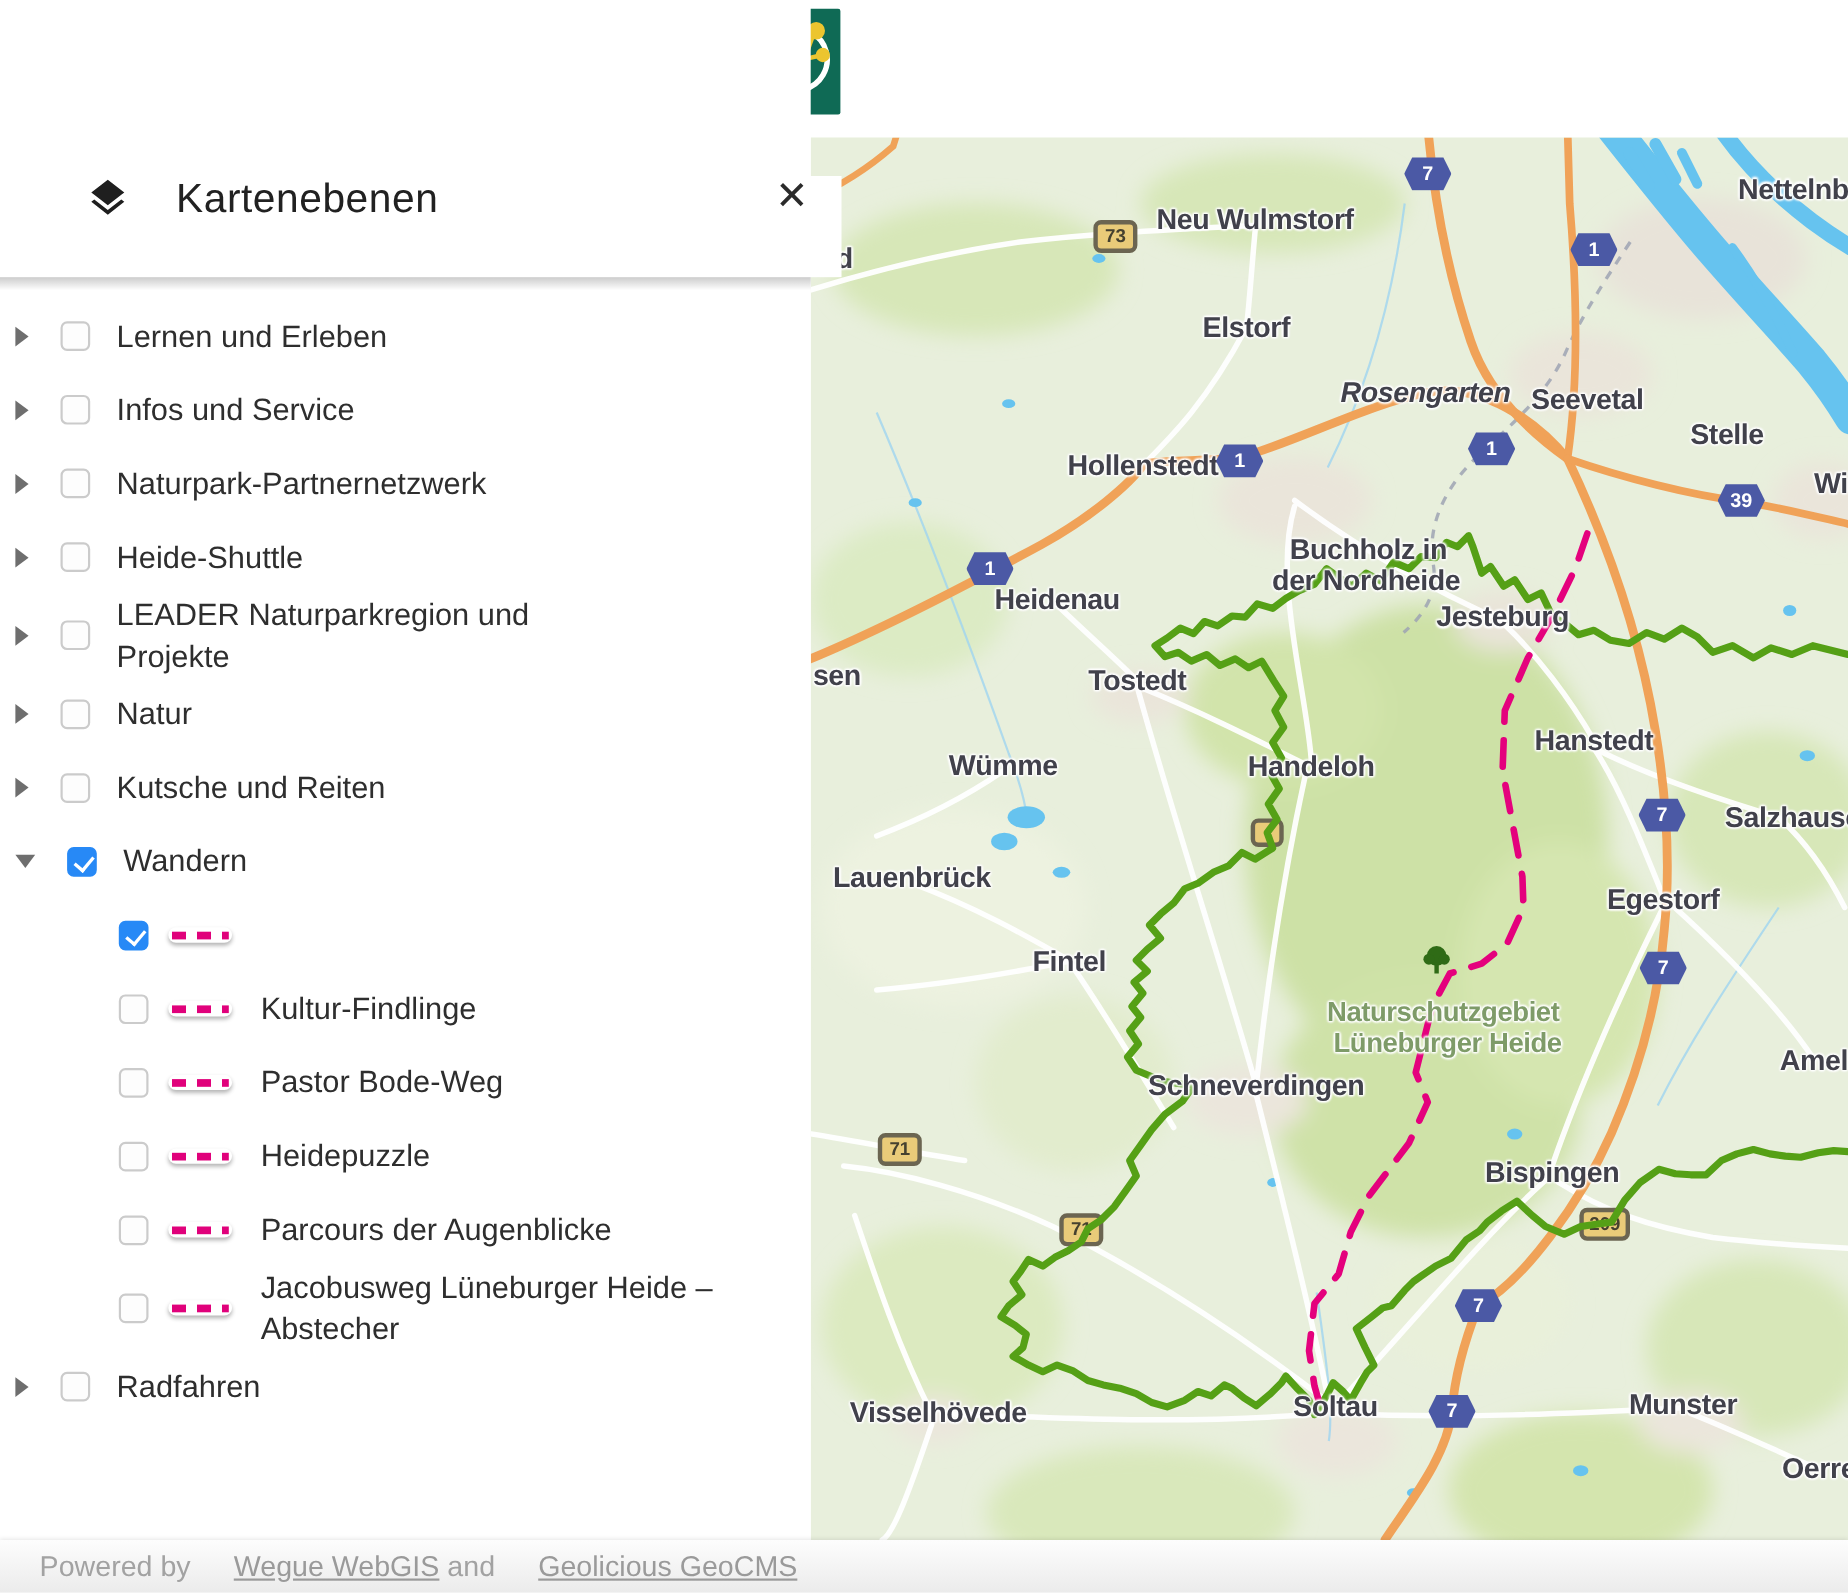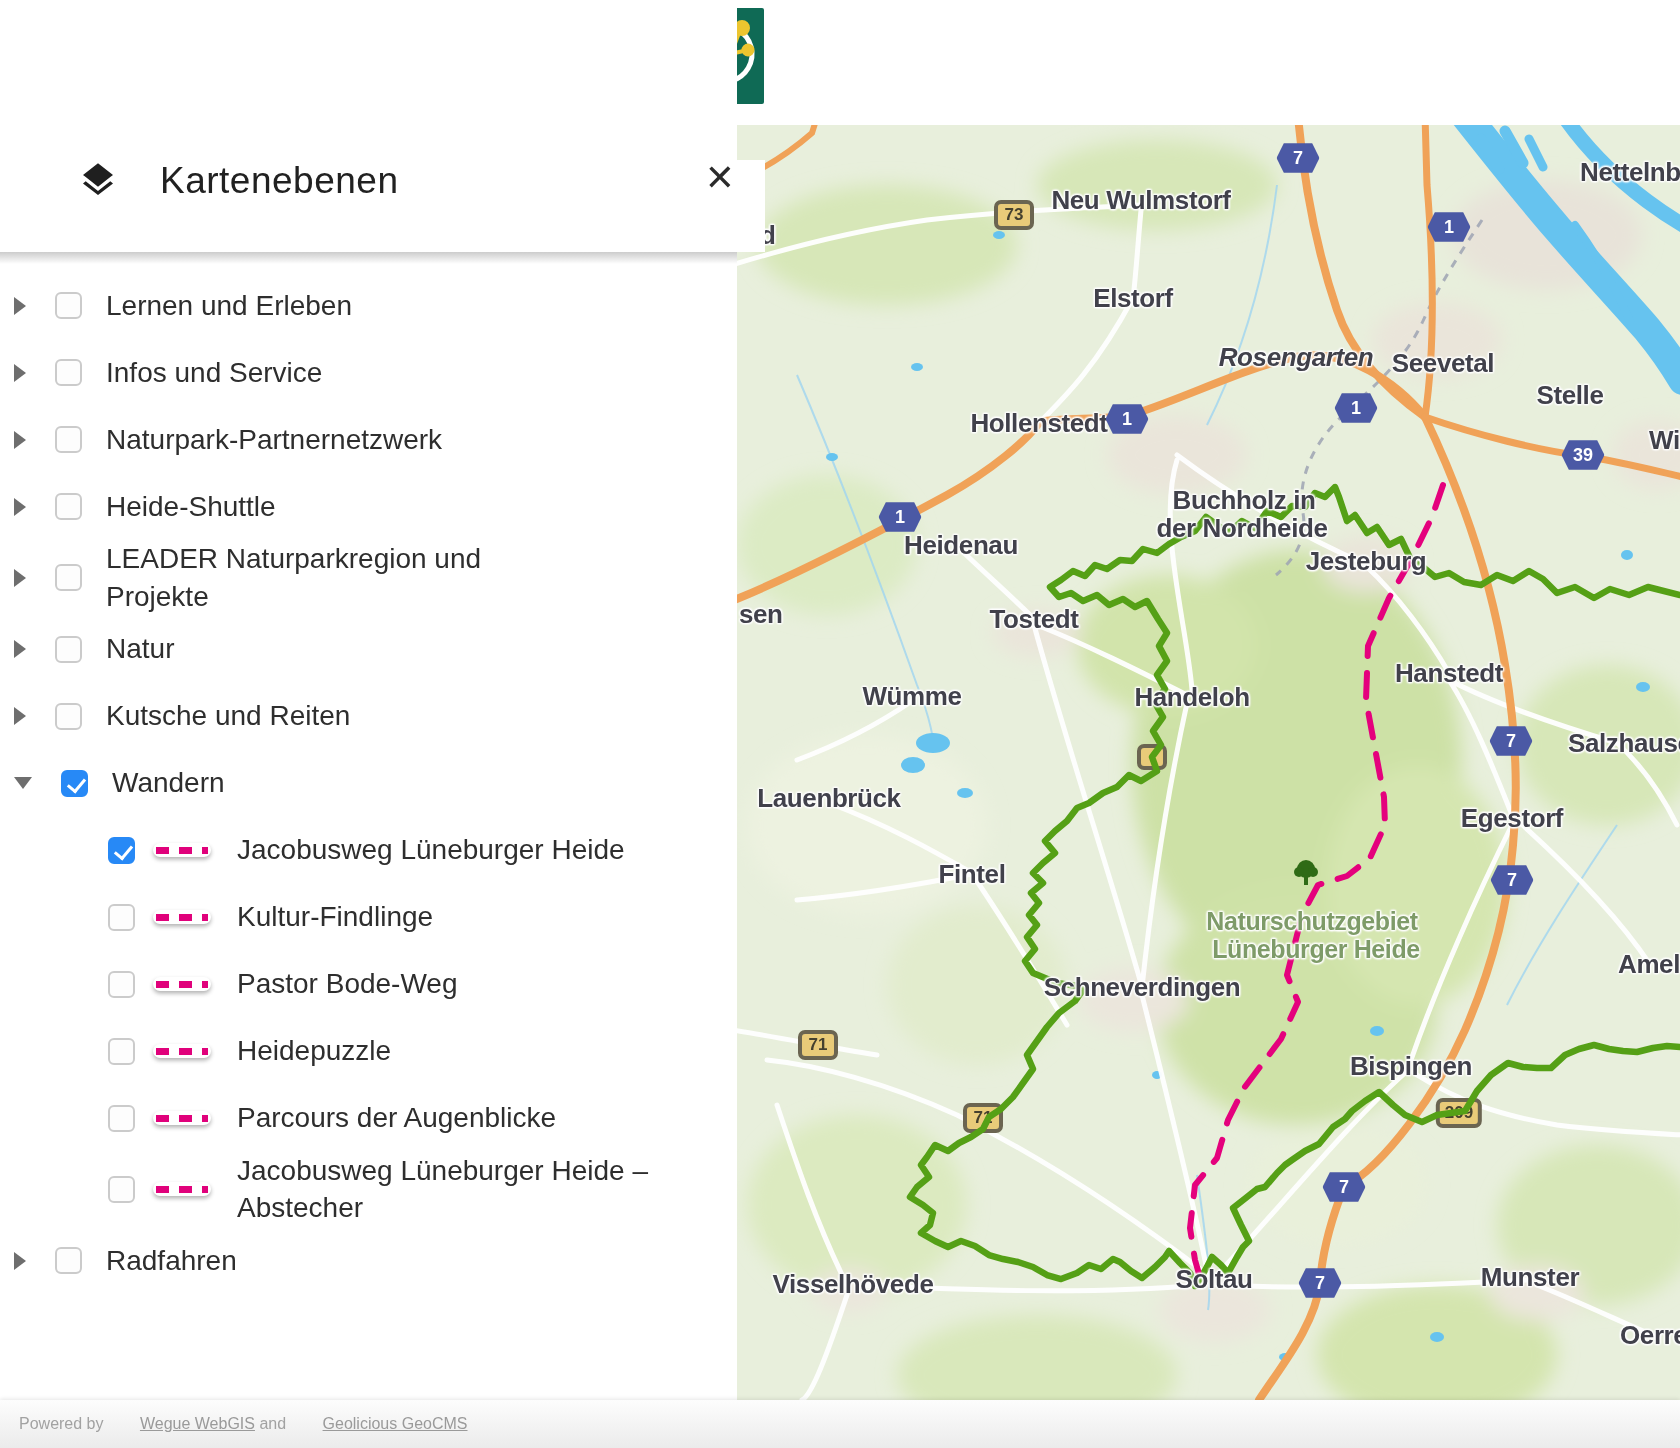--- a/index.html
+++ b/index.html
@@ -63,21 +63,21 @@
   .row.child{padding-left:108px;}
   .row.child .cb{margin-left:0;}
   .swatch{width:58px;height:14px;background:#fff;border-radius:7px;margin-left:18px;flex:none;
        box-shadow:0 2.5px 4px rgba(0,0,0,0.30);position:relative;}
   .swatch::after{content:"";position:absolute;left:3px;right:3px;top:3.5px;height:7px;
        background:repeating-linear-gradient(90deg,#e0017b 0 13px,rgba(0,0,0,0) 13px 23px);}
   .row.child .row-label{margin-left:26px;}
 
   
   .footer{position:absolute;left:0;right:0;bottom:0;height:48px;z-index:10;display:flex;align-items:center;
-       padding-left:19px;font-size:16px;color:#a2a2a2;background:linear-gradient(#fdfdfd,#ebebeb);
+       padding-left:36px;font-size:26px;color:#a2a2a2;background:linear-gradient(#fdfdfd,#ebebeb);
        box-shadow:0 -1px 4px rgba(0,0,0,0.10);}
   .flink{text-decoration:underline;color:#9a9a9a;cursor:pointer;white-space:pre;margin-left:32px;}
   .ftext{white-space:pre;}
 </style>
 </head>
 <body>
 
 <div class="stage">
 
   <div>
@@ -371,21 +371,20 @@
           <span class="row-label">Kutsche und Reiten</span>
         </div>
         <div class="row">
           <span class="tri down"></span>
           <span class="cb checked"></span>
           <span class="row-label">Wandern</span>
         </div>
         <div class="row child">
           <span class="cb checked"></span>
           <span class="swatch"></span>
-          <span class="row-label">Jacobusweg Lüneburger Heide</span>
         </div>
         <div class="row child">
           <span class="cb"></span>
           <span class="swatch"></span>
           <span class="row-label">Kultur-Findlinge</span>
         </div>
         <div class="row child">
           <span class="cb"></span>
           <span class="swatch"></span>
           <span class="row-label">Pastor Bode-Weg</span>

